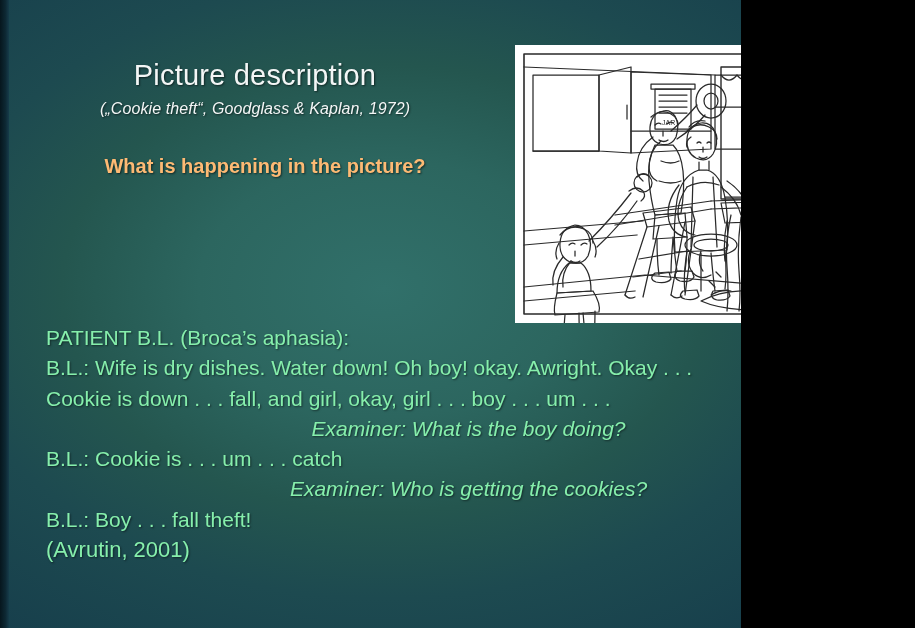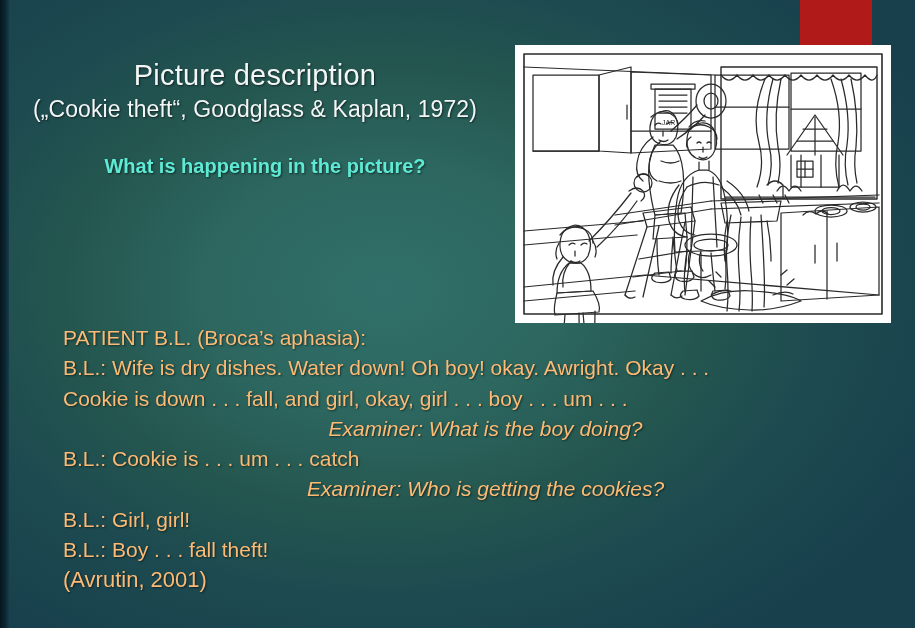--- a/index.html
+++ b/index.html
@@ -9,21 +9,21 @@
   }
   body {
     width: 915px;
     height: 628px;
     overflow: hidden;
     font-family: "Liberation Sans", sans-serif;
   }
 
   #slide {
     position: relative;
-    width: 915px;
+    width: 741px;
     height: 628px;
     overflow: hidden;
     background: #1a4456;
   }
 
   
   #slide-bg {
     position: absolute;
     left: 0; top: 0;
     width: 915px; height: 628px;
@@ -59,54 +59,55 @@
     text-align: center;
     color: #f3f6f6;
     text-shadow: 1px 1px 2px rgba(0,0,0,.55);
   }
   #title-main {
     font-size: 29px;
     line-height: 34px;
     letter-spacing: .2px;
   }
   #title-sub {
-    font-size: 23px;
+    font-size: 16px;
     line-height: 30px;
     margin-top: 2px;
     letter-spacing: .1px;
+    font-style: italic;
   }
   #question-line {
     position: absolute;
     left: 0; top: 155px;
     width: 530px;
     text-align: center;
     font-size: 20px;
     font-weight: bold;
-    color: #5eead4;
+    color: #fdba74;
     text-shadow: 1px 1px 2px rgba(0,0,0,.55);
   }
 
   
   #picture-frame {
     position: absolute;
     left: 515px; top: 45px;
     width: 376px; height: 278px;
     background: #ffffff;
     padding: 0;
     box-sizing: border-box;
     overflow: hidden;
   }
   #picture-frame svg { display: block; }
 
   
   #transcript {
     position: absolute;
-    left: 63px; top: 323px;
+    left: 46px; top: 323px;
     width: 845px;
-    color: #fdba74;
+    color: #86efac;
     font-size: 21px;
     line-height: 30.3px;
     text-shadow: 1px 1px 2px rgba(0,0,0,.5);
     white-space: nowrap;
   }
   #transcript .ln { display: block; }
   #transcript .ex { font-style: italic; text-align: center; }
   #transcript .cite { font-size: 22px; }
 </style>
 </head>
@@ -298,18 +299,17 @@
     </svg>
   </div>
 
   <div id="transcript">
     <span class="ln">PATIENT B.L. (Broca’s aphasia):</span>
     <span class="ln">B.L.: Wife is dry dishes. Water down! Oh boy! okay. Awright. Okay . . .</span>
     <span class="ln">Cookie is down . . . fall, and girl, okay, girl . . . boy . . . um . . .</span>
     <span class="ln ex">Examiner: What is the boy doing?</span>
     <span class="ln">B.L.: Cookie is . . . um . . . catch</span>
     <span class="ln ex">Examiner: Who is getting the cookies?</span>
-    <span class="ln">B.L.: Girl, girl!</span>
     <span class="ln">B.L.: Boy . . . fall theft!</span>
     <span class="ln cite">(Avrutin, 2001)</span>
   </div>
 
 </div>
 
 </body></html>

